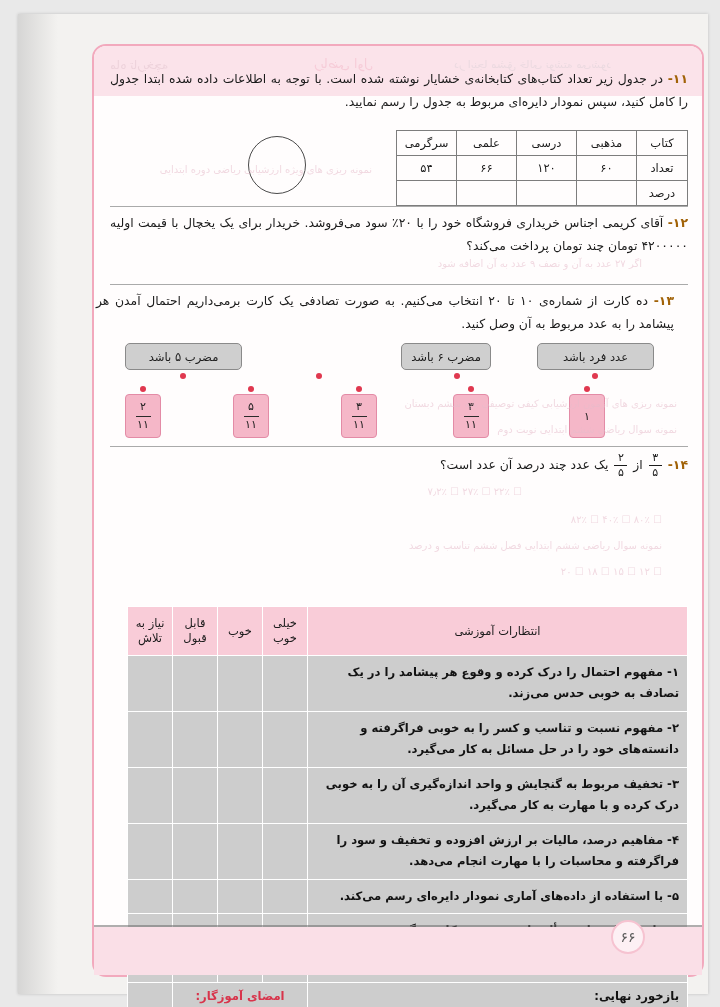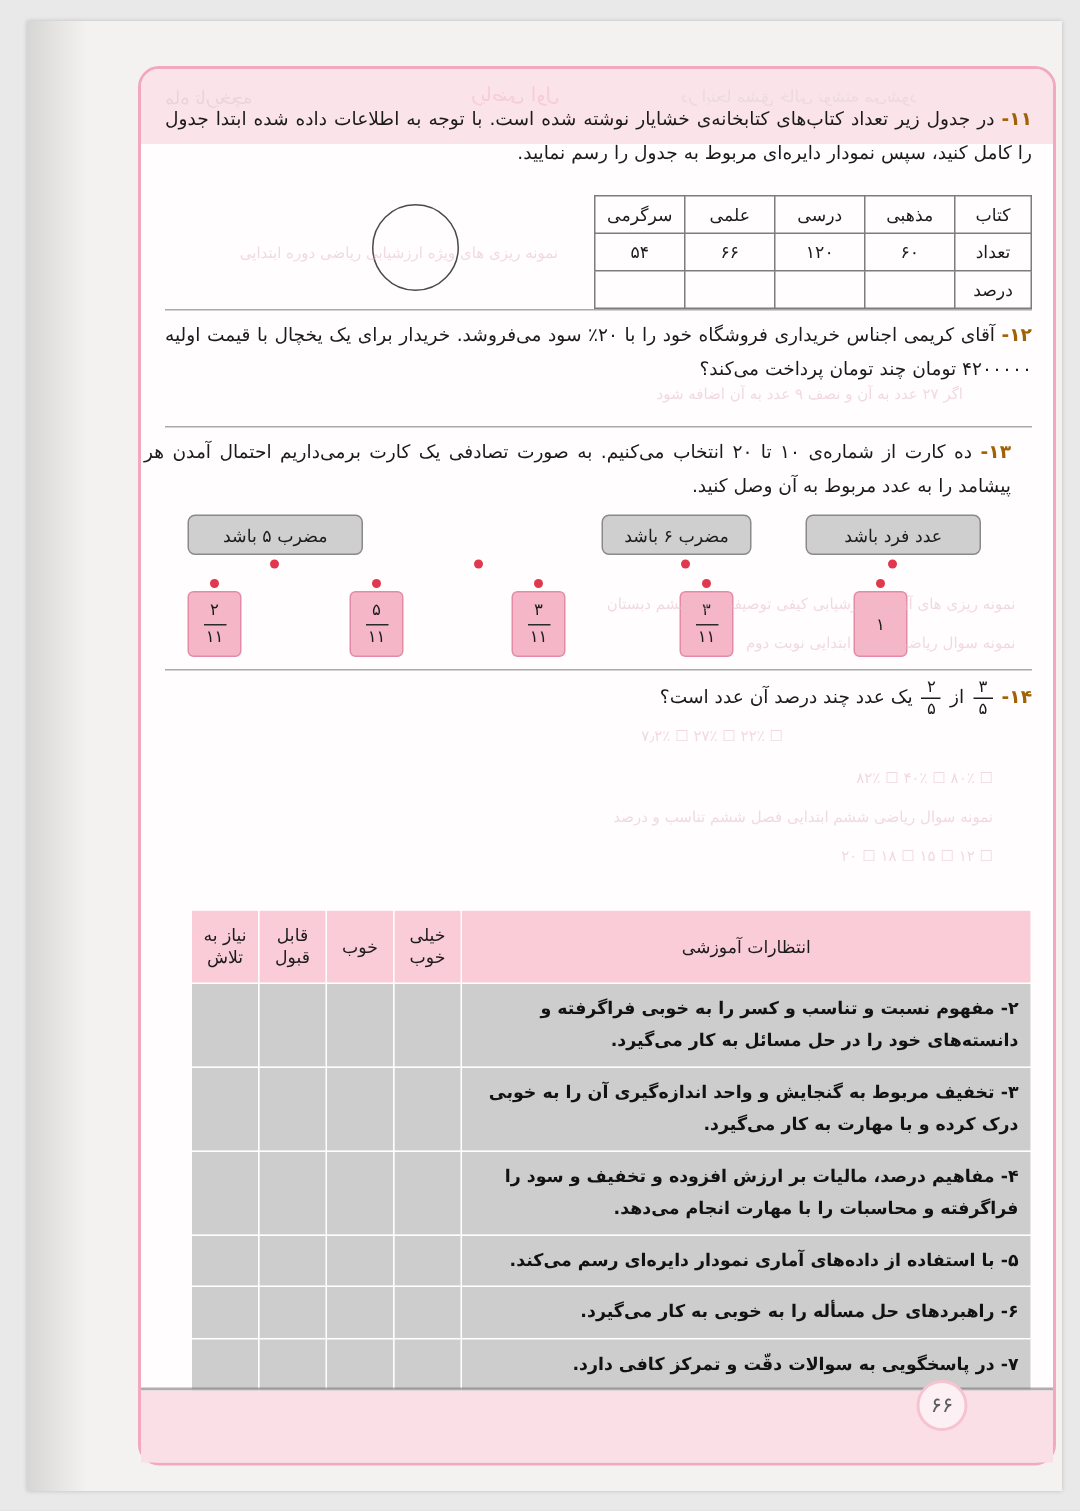--- a/index.html
+++ b/index.html
@@ -309,21 +309,21 @@
         <div class="qblock" style="right:28px; top:244px; width:578px;">
           <div class="qtext">
             <span class="qnum">۱۳-</span>
             <span>ده کارت از شماره‌ی ۱۰ تا ۲۰ انتخاب می‌کنیم. به صورت تصادفی یک کارت برمی‌داریم احتمال آمدن هر پیشامد را به عدد مربوط به آن وصل کنید.</span>
           </div>
         </div>
 
         <div class="gray-box" style="left:31px; top:297px; width:117px;">
           <span>مضرب ۵ باشد</span>
         </div>
-        <div class="gray-box" style="left:307px; top:297px; width:100px;">
+        <div class="gray-box" style="left:307px; top:297px; width:90px;">
           <span>مضرب ۶ باشد</span>
         </div>
         <div class="gray-box" style="left:443px; top:297px; width:117px;">
           <span>عدد فرد باشد</span>
         </div>
 
         <div class="dot" style="left:86px;  top:327px;"></div>
         <div class="dot" style="left:222px; top:327px;"></div>
         <div class="dot" style="left:360px; top:327px;"></div>
         <div class="dot" style="left:498px; top:327px;"></div>
@@ -406,20 +406,27 @@
             <tr>
               <th>انتظارات آموزشی</th>
               <th>خیلی خوب</th>
               <th>خوب</th>
               <th>قابل قبول</th>
               <th>نیاز به تلاش</th>
             </tr>
           </thead>
           <tbody>
             <tr>
+              <td><span>۱-</span> <span>مفهوم احتمال را درک کرده و وقوع هر پیشامد را در یک تصادف به خوبی حدس می‌زند.</span></td>
+              <td class="mark"></td>
+              <td class="mark"></td>
+              <td class="mark"></td>
+              <td class="mark"></td>
+            </tr>
+            <tr>
               <td><span>۲-</span> <span>مفهوم نسبت و تناسب و کسر را به خوبی فراگرفته و دانسته‌های خود را در حل مسائل به کار می‌گیرد.</span></td>
               <td class="mark"></td>
               <td class="mark"></td>
               <td class="mark"></td>
               <td class="mark"></td>
             </tr>
             <tr>
               <td><span>۳-</span> <span>تخفیف مربوط به گنجایش و واحد اندازه‌گیری آن را به خوبی درک کرده و با مهارت به کار می‌گیرد.</span></td>
               <td class="mark"></td>
               <td class="mark"></td>

